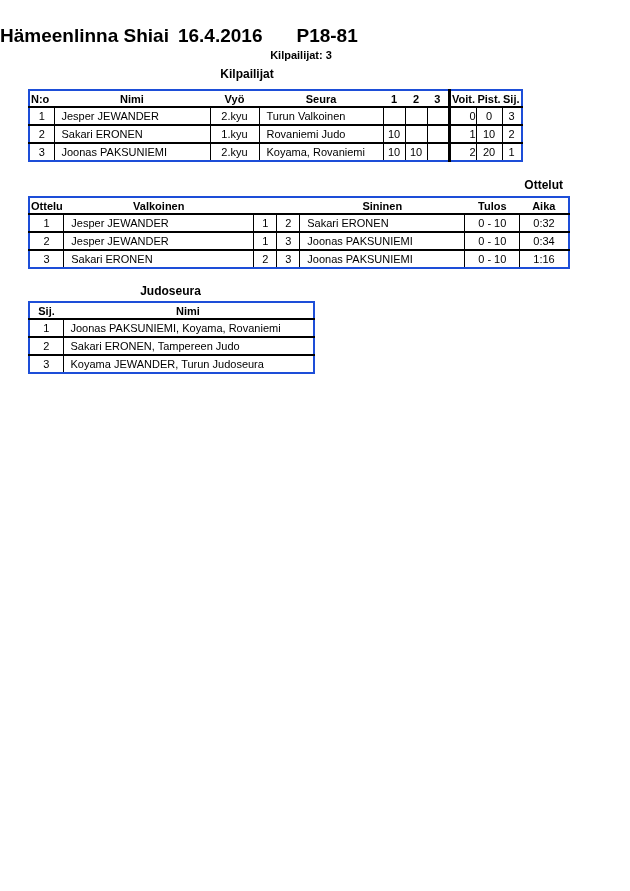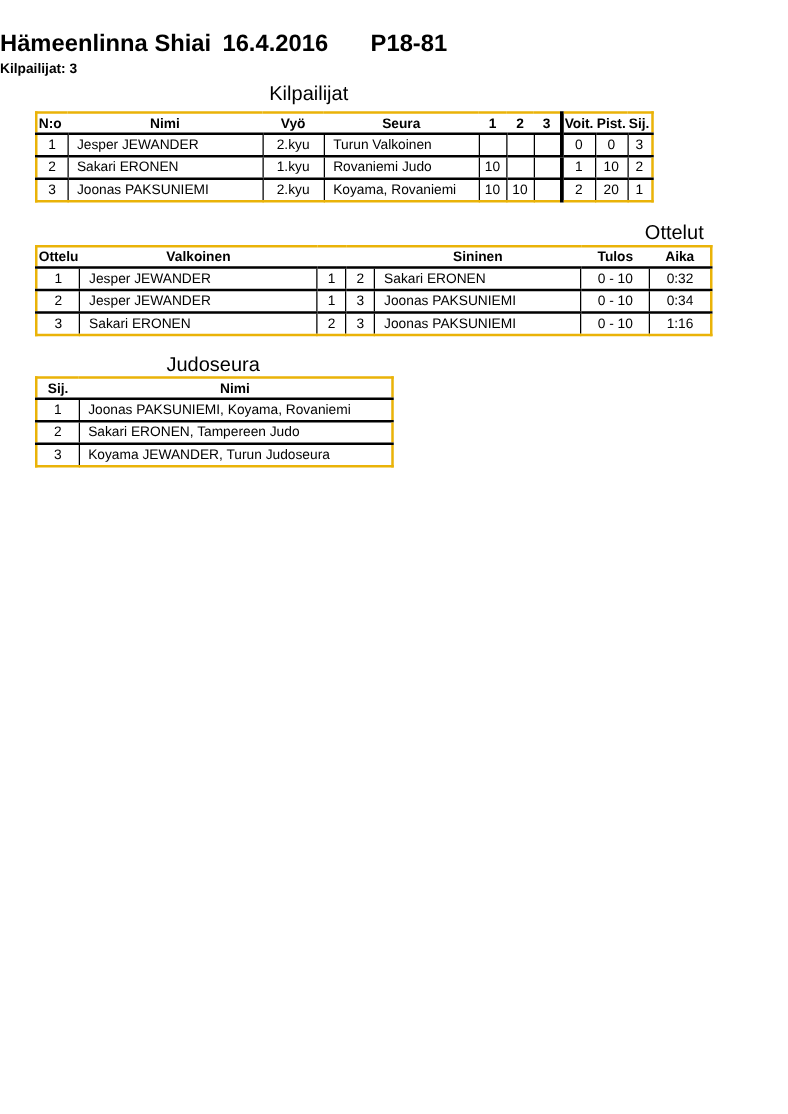--- a/index.html
+++ b/index.html
@@ -17,52 +17,52 @@
   .doc-title {
     top:25px; left:0; width:630px;
     text-align:left;
     font-size:19px; font-weight:bold;
     white-space:nowrap;
   }
   .doc-title .gap-s { margin-left:9px; }
   .doc-title .gap-l { margin-left:34px; }
   .count-label {
     top:49px; left:0; width:602px;
-    text-align:left;
+    text-align:center;
     font-size:11px; font-weight:bold;
   }
   .section-title {
-    font-size:16px; font-weight:normal;
+    font-size:12px; font-weight:bold;
     text-align:center;
   }
   .sec1 { top:67px;  left:28px; width:438px; }
   .sec2 { top:178px; left:28px; width:535px;text-align:right; }
   .sec3 { top:284px; left:28px; width:285px; }
 
   
   table.doc-table {
     border-collapse:collapse;
     table-layout:fixed;
-    border:2px solid #eab308;
+    border:2px solid #1d4ed8;
   }
   .doc-table th {
     border:0;
     border-bottom:2px solid #000;
     font-size:11px; font-weight:bold;
     height:15px; padding:0 1px;
     white-space:nowrap; overflow:hidden;
   }
   .doc-table td {
     border-left:1px solid #000;
     border-top:2px solid #000;
     font-size:11px; font-weight:normal;
     height:16px; padding:0;
     white-space:nowrap; overflow:hidden;
   }
-  .doc-table .sep { border-left:3px solid #000 !important; }
+  .doc-table .sep { border-left:3px solid #000 !important;text-align:right; }
   .c { text-align:center; }
   .l { text-align:left; padding-left:7px !important;margin-top:44px; }
   .hl { text-align:left; padding-left:1px !important; }
 
   .tbl1 { top:89px;  left:28px; }
   .tbl2 { top:196px; left:28px; }
   .tbl3 { top:301px; left:28px; }
 </style>
 </head>
 <body>

